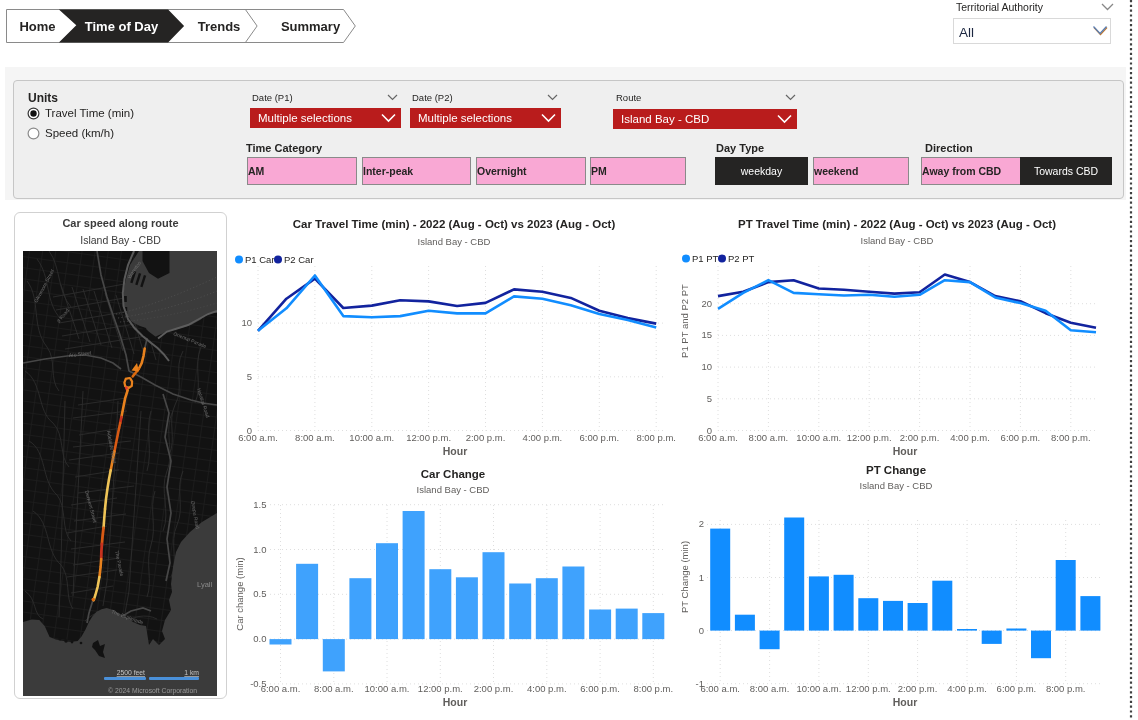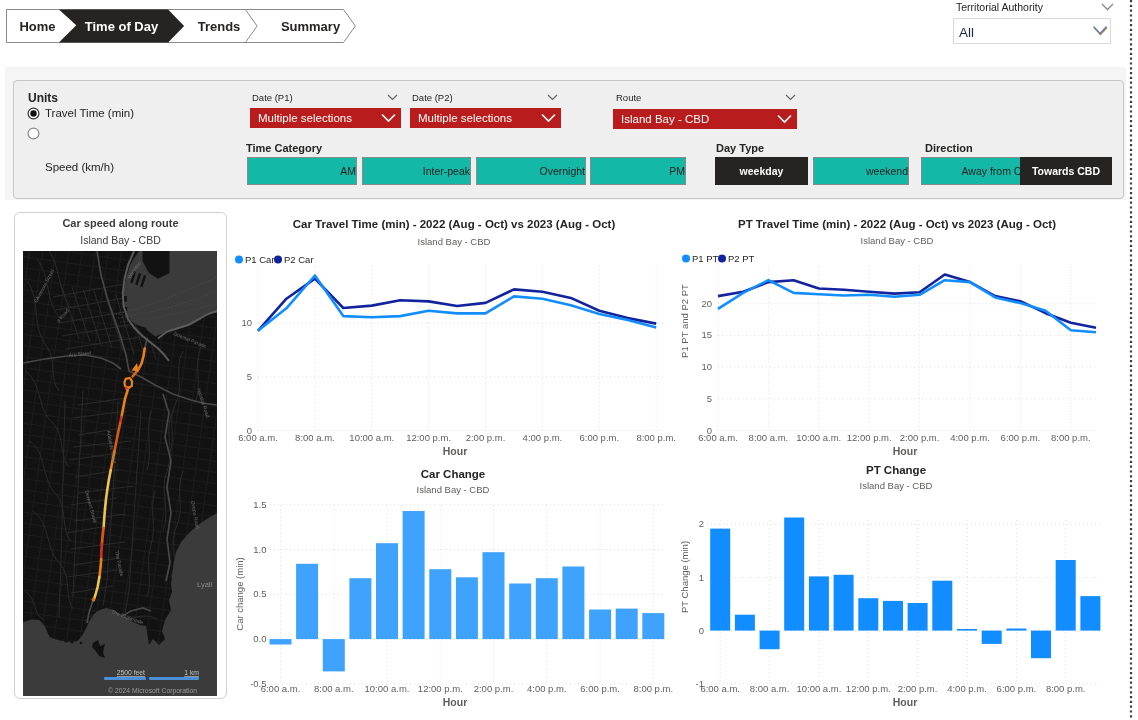--- a/index.html
+++ b/index.html
@@ -8,22 +8,22 @@
 .gv { stroke:#DEDEDE; stroke-width:1; stroke-dasharray:1,3; fill:none; }
 .ax { font-size:9.5px; fill:#605E5C; font-family:"Liberation Sans",sans-serif; }
 .axb { font-size:10.5px; fill:#605E5C; font-weight:bold; font-family:"Liberation Sans",sans-serif; }
 .ttl { font-size:11.5px; fill:#252423; font-weight:bold; font-family:"Liberation Sans",sans-serif; }
 .sub { font-size:9.5px; fill:#605E5C; font-family:"Liberation Sans",sans-serif; }
 .leg { font-size:9.5px; fill:#252423; font-family:"Liberation Sans",sans-serif; }
 .nav { font-size:13px; fill:#252423; font-weight:bold; font-family:"Liberation Sans",sans-serif; }
 .navb { font-size:13px; font-weight:bold; font-family:"Liberation Sans",sans-serif; }
 .lbl2 { position:absolute; font-size:11px; color:#252423; font-weight:bold; }
 .ddk { position:absolute; background:#b91c1c; color:#fff; font-size:11.5px; line-height:20px; padding-left:8px; }
-.btn { position:absolute; background:#14b8a6; border:1px solid #8a8a8a; color:#252423; font-size:10.5px; text-align:right; line-height:26px; height:28px; }
-.btnd { position:absolute; background:#252423; color:#fff; font-size:10.5px; font-weight:bold; text-align:center; line-height:28px; height:28px; }
+.btn { position:absolute; background:#f9a8d4; border:1px solid #8a8a8a; color:#252423; font-size:10.5px; text-align:left; line-height:26px; height:28px;font-weight:bold; }
+.btnd { position:absolute; background:#252423; color:#fff; font-size:10.5px; font-weight:normal; text-align:center; line-height:28px; height:28px; }
 </style>
 </head>
 <body>
 
 <svg class="abs" style="left:6px;top:9px;" width="352" height="35" viewBox="0 0 352 35">
     <path d="M0.5,0.5 L337.5,0.5 L349.3,17 L337.5,33.5 L0.5,33.5 Z" fill="#fff" stroke="#8a8a8a" stroke-width="1"></path>
     <path d="M239.4,0.5 L251.1,17 L239.4,33.5" fill="none" stroke="#8a8a8a" stroke-width="1"></path>
     <path d="M52.9,0.5 L70.3,16.3 L52.9,33.5 L162.1,33.5 L178.1,17 L162.1,0.5 Z" fill="#252423"></path>
     <text x="31.5" y="21.5" class="nav" text-anchor="middle">Home</text>
     <text x="115.5" y="21.5" class="navb" fill="#fff" text-anchor="middle">Time of Day</text>
@@ -48,21 +48,21 @@
 
 <div class="abs" style="left:28px;top:91px;font-size:12px;font-weight:bold;color:#252423;">Units</div>
 <svg class="abs" style="left:27px;top:107px;" width="13" height="13" viewBox="0 0 13 13">
     <circle cx="6.5" cy="6.5" r="5.4" fill="#fff" stroke="#333" stroke-width="1.2"></circle>
     <circle cx="6.5" cy="6.5" r="3.2" fill="#111"></circle>
   </svg>
 <div class="abs" style="left:45px;top:107px;font-size:11.5px;color:#252423;">Travel Time (min)</div>
 <svg class="abs" style="left:27px;top:127px;" width="13" height="13" viewBox="0 0 13 13">
     <circle cx="6.5" cy="6.5" r="5.4" fill="#fff" stroke="#8a8a8a" stroke-width="1.2"></circle>
   </svg>
-<div class="abs" style="left:45px;top:127px;font-size:11.5px;color:#252423;margin-top:34px;">Speed (km/h)</div>
+<div class="abs" style="left:45px;top:127px;font-size:11.5px;color:#252423;">Speed (km/h)</div>
 
 <div class="abs" style="left:252px;top:92px;font-size:9.5px;color:#252423;">Date (P1)</div>
 <svg class="abs" style="left:387px;top:94px;" width="11" height="7" viewBox="0 0 11 7">
     <path d="M1,1 L5.5,5.5 L10,1" stroke="#666" stroke-width="1.2" fill="none"></path>
   </svg>
 <div class="ddk" style="left:250px;top:108px;width:151px;height:20px;">Multiple selections</div>
 <svg class="abs" style="left:381px;top:113px;" width="15" height="10" viewBox="0 0 15 10">
     <path d="M1,1.5 L7.5,8 L14,1.5" stroke="#fff" stroke-width="1.6" fill="none"></path>
   </svg>
 

